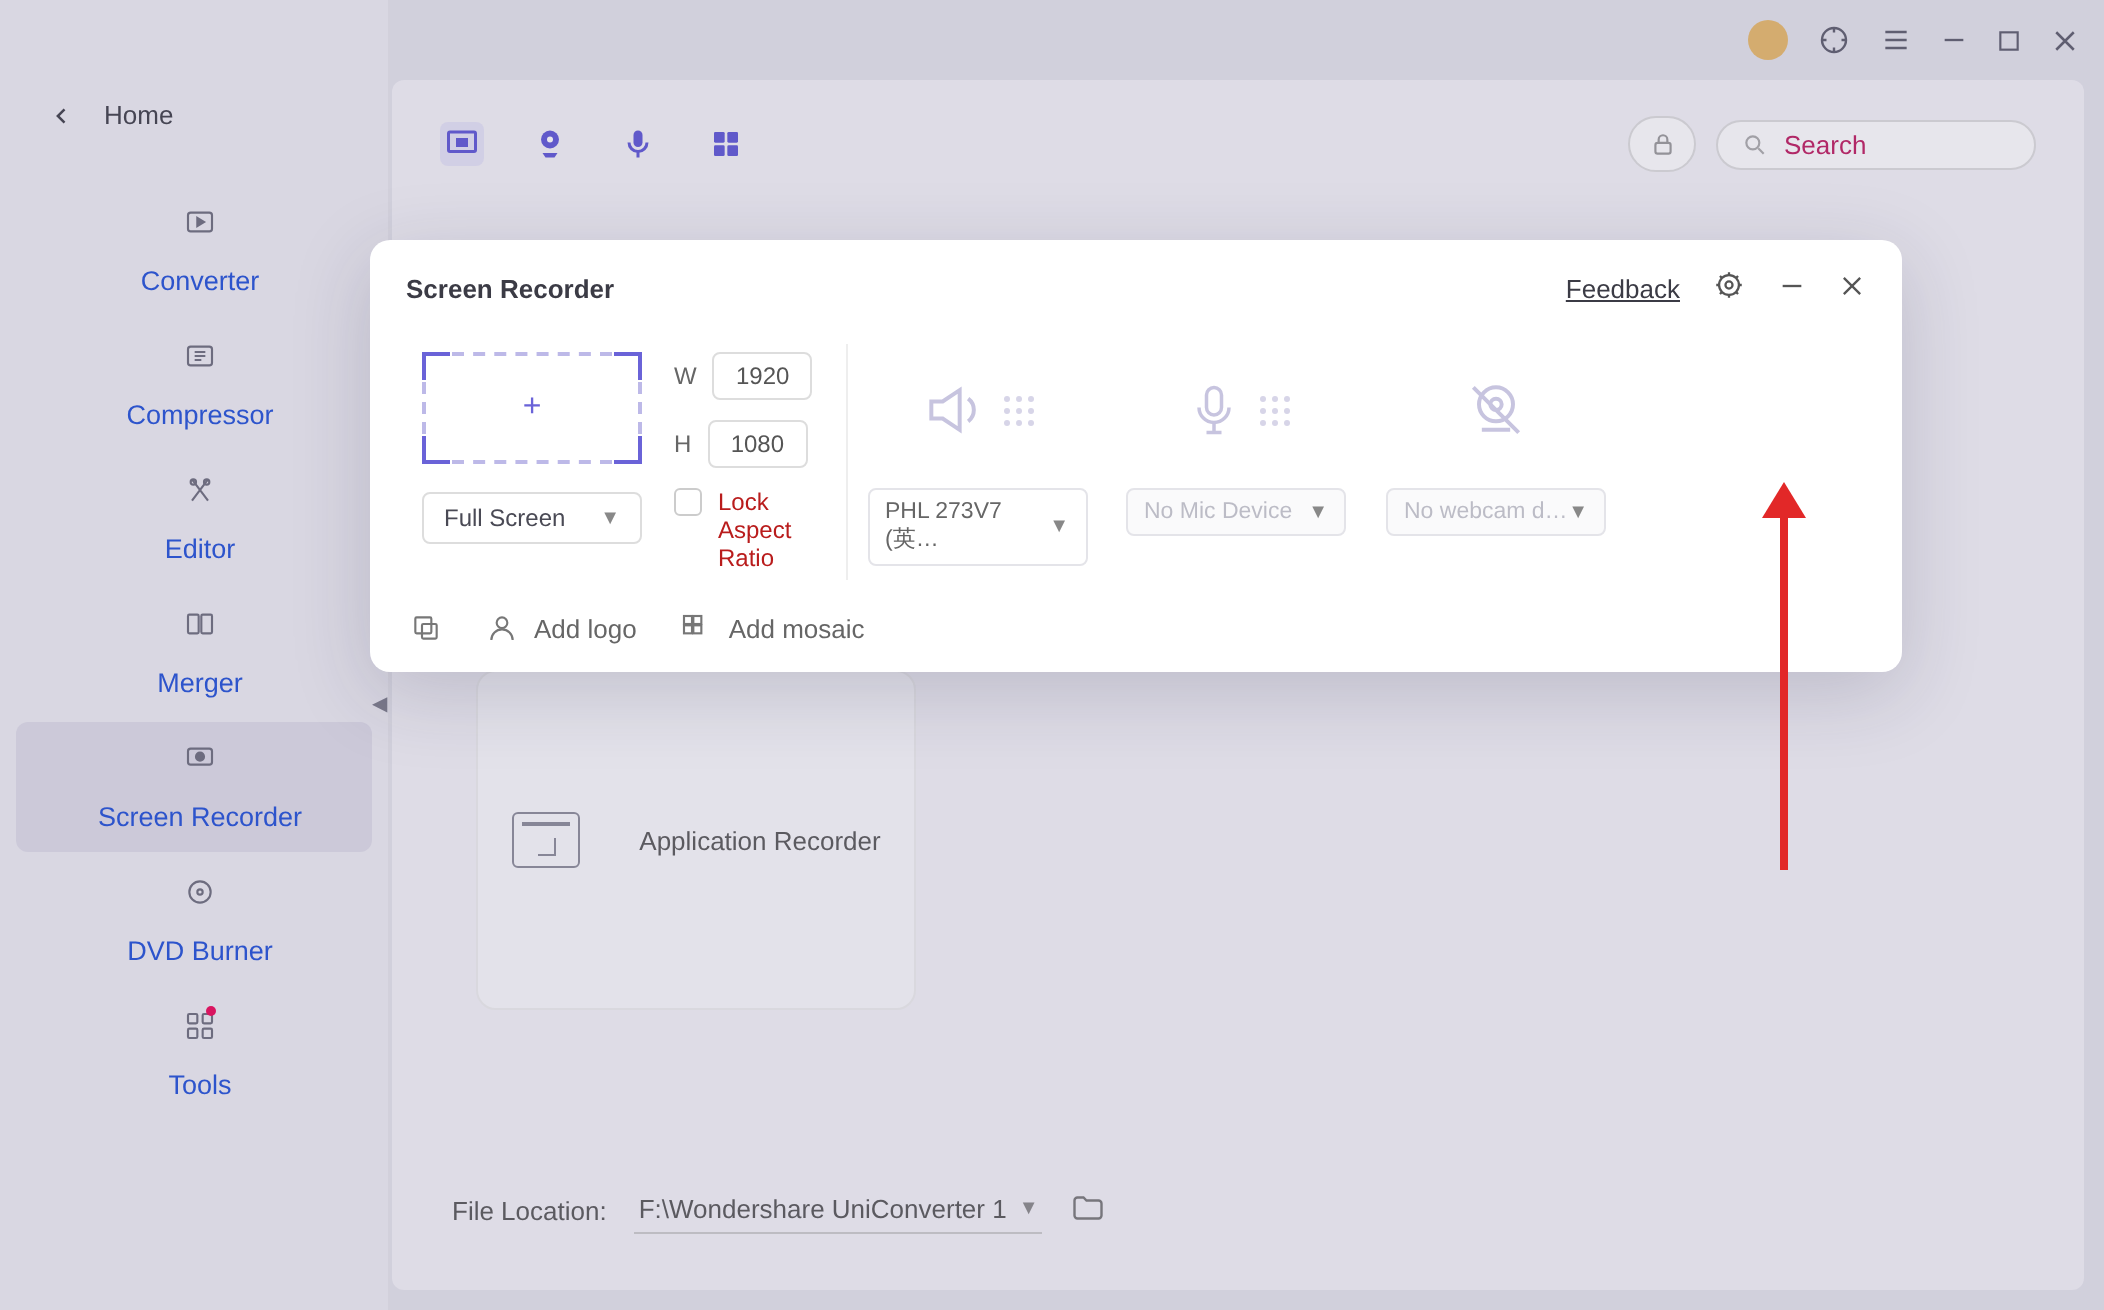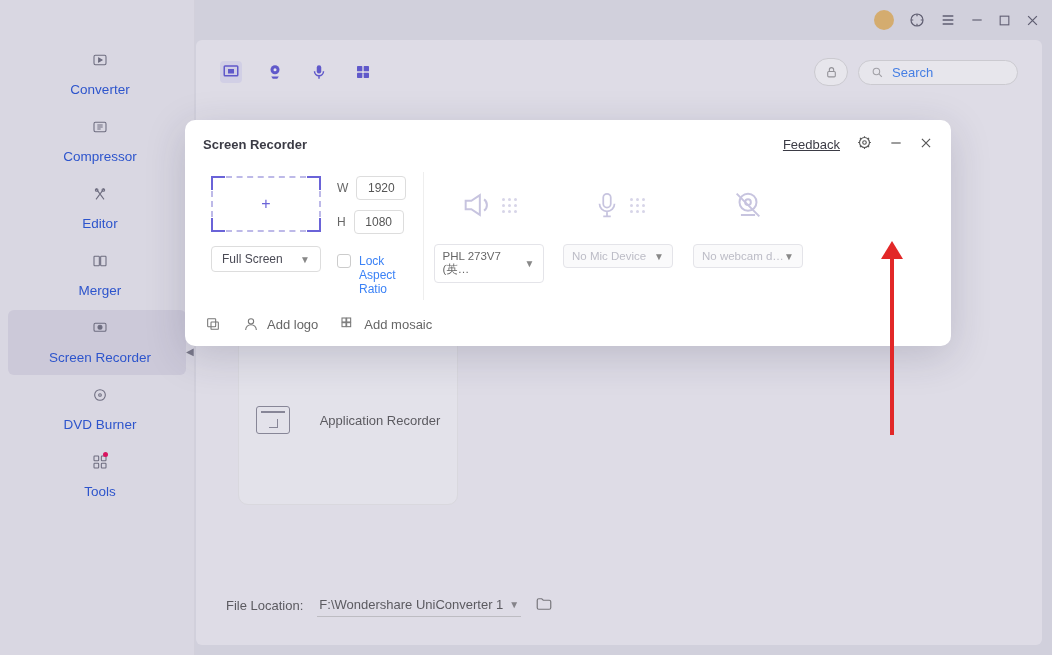--- a/index.html
+++ b/index.html
@@ -107,21 +107,21 @@
     display:flex; align-items:center; justify-content:center;
     background:#fff;
   }
   .search-box {
     display: flex; align-items: center;
     border: 1px solid #ddd;
     border-radius: 14px;
     padding: 4px 12px;
     background: #fff;
     width: 160px;
-    color: #3b82f6;
+    color: #be185d;
     gap: 8px;
   }
   
   .card {
     position: absolute;
     left: 42px; top: 295px;
     width: 220px; height: 170px;
     background: #fbfbfd;
     border: 1px solid #eee;
     border-radius: 10px;
@@ -216,21 +216,21 @@
     margin-top: 14px;
     border: 1px solid #ddd; border-radius: 4px;
     padding: 5px 10px; width: 110px;
     display:flex; justify-content:space-between; align-items:center;
     font-size: 12px;
     cursor:pointer;
   }
   .wh-block { display:flex; flex-direction:column; gap:10px; margin-left:16px;}
   .wh-row { display:flex; align-items:center; gap:8px; font-size:12px; color:#666;}
   .wh-in { border:1px solid #ddd; border-radius:4px; padding:4px 6px; width:50px; text-align:center; font-size:12px; color:#555;}
-  .lock-aspect { display:flex; gap:8px; font-size:12px; color:#3b82f6; margin-top:10px; align-items:flex-start;}
+  .lock-aspect { display:flex; gap:8px; font-size:12px; color:#b91c1c; align-items:flex-start;}
   .checkbox { width:14px; height:14px; border:1.5px solid #ccc; border-radius:3px; flex-shrink:0;}
   .upper-row { display:flex; }
   .dev-ic { height:46px; display:flex; align-items:center; justify-content:center; color:#c7c4df; margin-top:6px;}
   .eq-dots { display:flex; flex-direction:column; gap:3px; margin-left:8px;}
   .eq-dots span { display:flex; gap:3px;}
   .eq-dots i { width:3px; height:3px; border-radius:50%; background:#d7d5e8;}
   .dev-select {
     border: 1px solid #e4e4e9; border-radius: 4px;
     padding: 5px 8px; width: 110px;
     margin-top: 16px;
@@ -297,20 +297,26 @@
       </svg>
   </div>
   <div class="win-icon">
     <svg width="15" height="15" viewBox="0 0 24 24" stroke="currentColor" stroke-width="2">
         <path d="M5 5l14 14M19 5L5 19"></path>
       </svg>
   </div>
 </div>
 
 <div class="sidebar">
+  <div class="home-row">
+    <svg width="10" height="14" viewBox="0 0 24 24" stroke="#3b3b45" stroke-width="3" fill="none">
+        <path d="M15 4L7 12l8 8"></path>
+      </svg>
+    <span>Home</span>
+  </div>
   <div class="side-item">
     <span class="s-ic">
         <svg width="16" height="16" viewBox="0 0 24 24" fill="none" stroke="currentColor" stroke-width="1.6">
           <rect x="3" y="5" width="18" height="14" rx="2"></rect>
           <path d="M10 9l5 3-5 3z" fill="currentColor"></path>
         </svg>
       </span>
     <span>Converter</span>
   </div>
   <div class="side-item">

